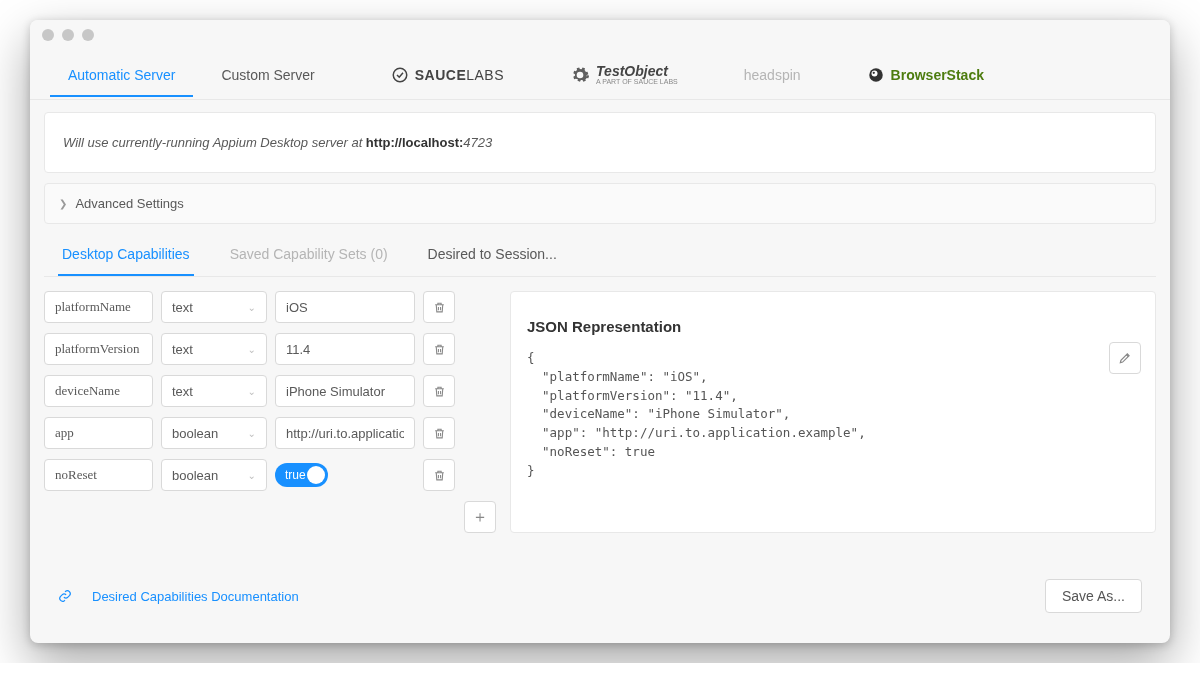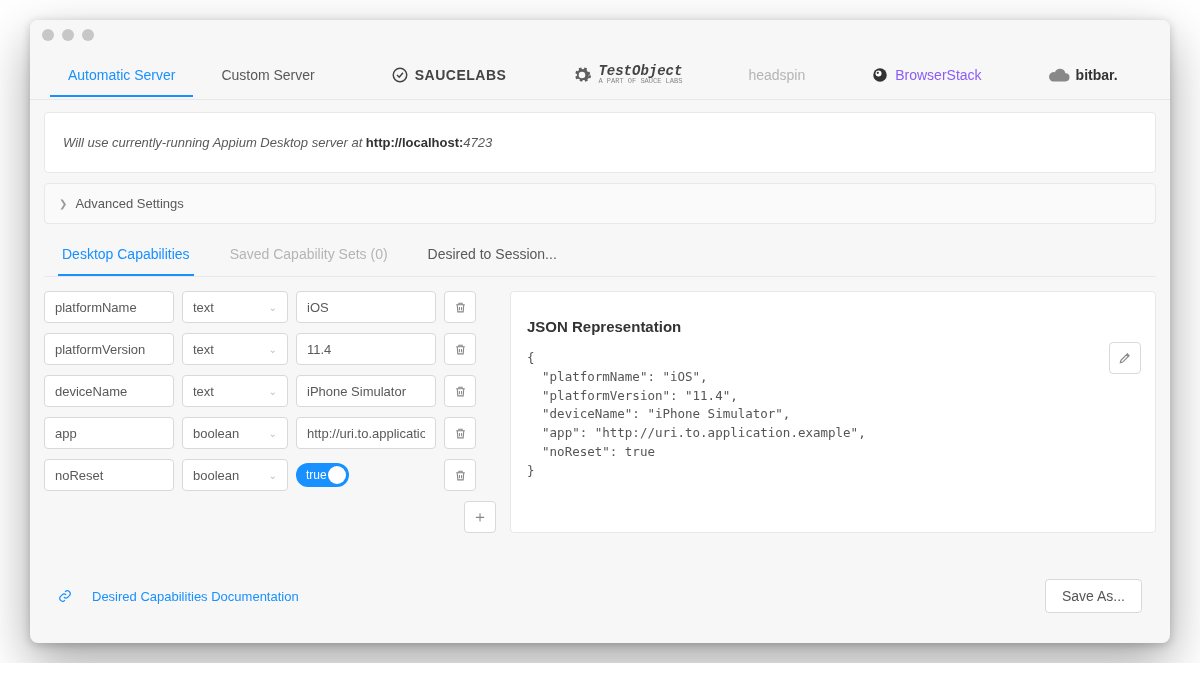--- a/index.html
+++ b/index.html
@@ -115,21 +115,21 @@
   .cap-input {
     height: 32px;
     border: 1px solid #d9d9d9;
     border-radius: 4px;
     background: #fff;
     padding: 0 10px;
     font-size: 13px;
     color: #595959;
     outline: none;
   }
-  .cap-name { width: 130px; }
+  .cap-name { width: 109px; font-family: Liberation Serif, serif; }
   .cap-type { width: 106px; position: relative; display: flex; align-items: center; justify-content: space-between; cursor: pointer; }
   .cap-type .chev { color: #bfbfbf; font-size: 10px; }
   .cap-value { width: 140px; }
   .cap-del {
     width: 32px; height: 32px;
     border: 1px solid #d9d9d9;
     border-radius: 4px;
     background: #fff;
     display: flex; align-items: center; justify-content: center;
     cursor: pointer;
@@ -230,52 +230,44 @@
     <div class="server-tab active">Automatic Server</div>
     <div class="server-tab">Custom Server</div>
     <div class="server-tab" style="margin-left:30px;">
       <span style="font-style:normal;">
         <svg width="18" height="18" viewBox="0 0 24 24">
             <circle cx="12" cy="12" r="9" fill="none" stroke="#444" stroke-width="2"></circle>
             <path d="M8 12 L11 15 L16 9" fill="none" stroke="#444" stroke-width="2"></path>
           </svg>
       </span>
       <span class="logo" style="color:#444;">
-        <span style="font-weight:700;">SAUCE</span><span style="font-weight:700;">LABS</span>
+        <span style="font-weight:700;">SAUCE</span><span style="font-weight:400;">LABS</span>
       </span>
     </div>
-    <div class="server-tab" style="margin-left:20px;font-family:Liberation Mono, monospace;">
+    <div class="server-tab" style="margin-left:20px;">
       <span>
         <svg width="20" height="20" viewBox="0 0 24 24">
             <path fill="#444" d="M12 8a4 4 0 100 8 4 4 0 000-8zm9 4l2 1-1 3-2-0.5a8 8 0 01-1.5 1.5l0.5 2-3 1-1-2a8 8 0 01-2 0l-1 2-3-1 0.5-2A8 8 0 017 16.5L5 17l-1-3 2-1a8 8 0 010-2l-2-1 1-3 2 0.5A8 8 0 018.5 6L8 4l3-1 1 2a8 8 0 012 0l1-2 3 1-0.5 2A8 8 0 0119 8.5l2-0.5 1 3-2 1a8 8 0 010 2z" opacity="0.85"></path>
           </svg>
       </span>
       <span class="logo-test">
         <span style="font-style:italic;font-weight:700;color:#444;font-size:14px;">TestObject</span>
         <span class="logo-test-sub">A PART OF SAUCE LABS</span>
       </span>
     </div>
     <div class="server-tab dim" style="margin-left:20px;">headspin</div>
     <div class="server-tab" style="margin-left:20px;">
       <span>
         <svg width="18" height="18" viewBox="0 0 24 24">
             <circle cx="12" cy="12" r="9" fill="#333"></circle>
             <circle cx="10" cy="10" r="4" fill="#fff"></circle>
             <circle cx="9" cy="9" r="1.5" fill="#333"></circle>
           </svg>
       </span>
-      <span style="font-weight:400;color:#8b5cf6;">BrowserStack</span>
-    </div>
-    <div class="server-tab" style="margin-left:20px;">
-      <span>
-        <svg width="22" height="16" viewBox="0 0 24 16">
-            <path fill="#888" d="M19 6a6 6 0 00-11.5-1A5 5 0 005 15h14a4.5 4.5 0 000-9z"></path>
-          </svg>
-      </span>
-      <span style="font-weight:700;color:#333;">bitbar.</span>
+      <span style="font-weight:700;color:#4d7c0f;">BrowserStack</span>
     </div>
   </div>
 
   <div class="content">
     <div class="info-box">
       <span>Will use currently-running Appium Desktop server at </span><b>http://localhost:</b><span>4723</span>
     </div>
 
     <div class="advanced">
       <span style="font-size:10px;color:#999;">❯</span>

